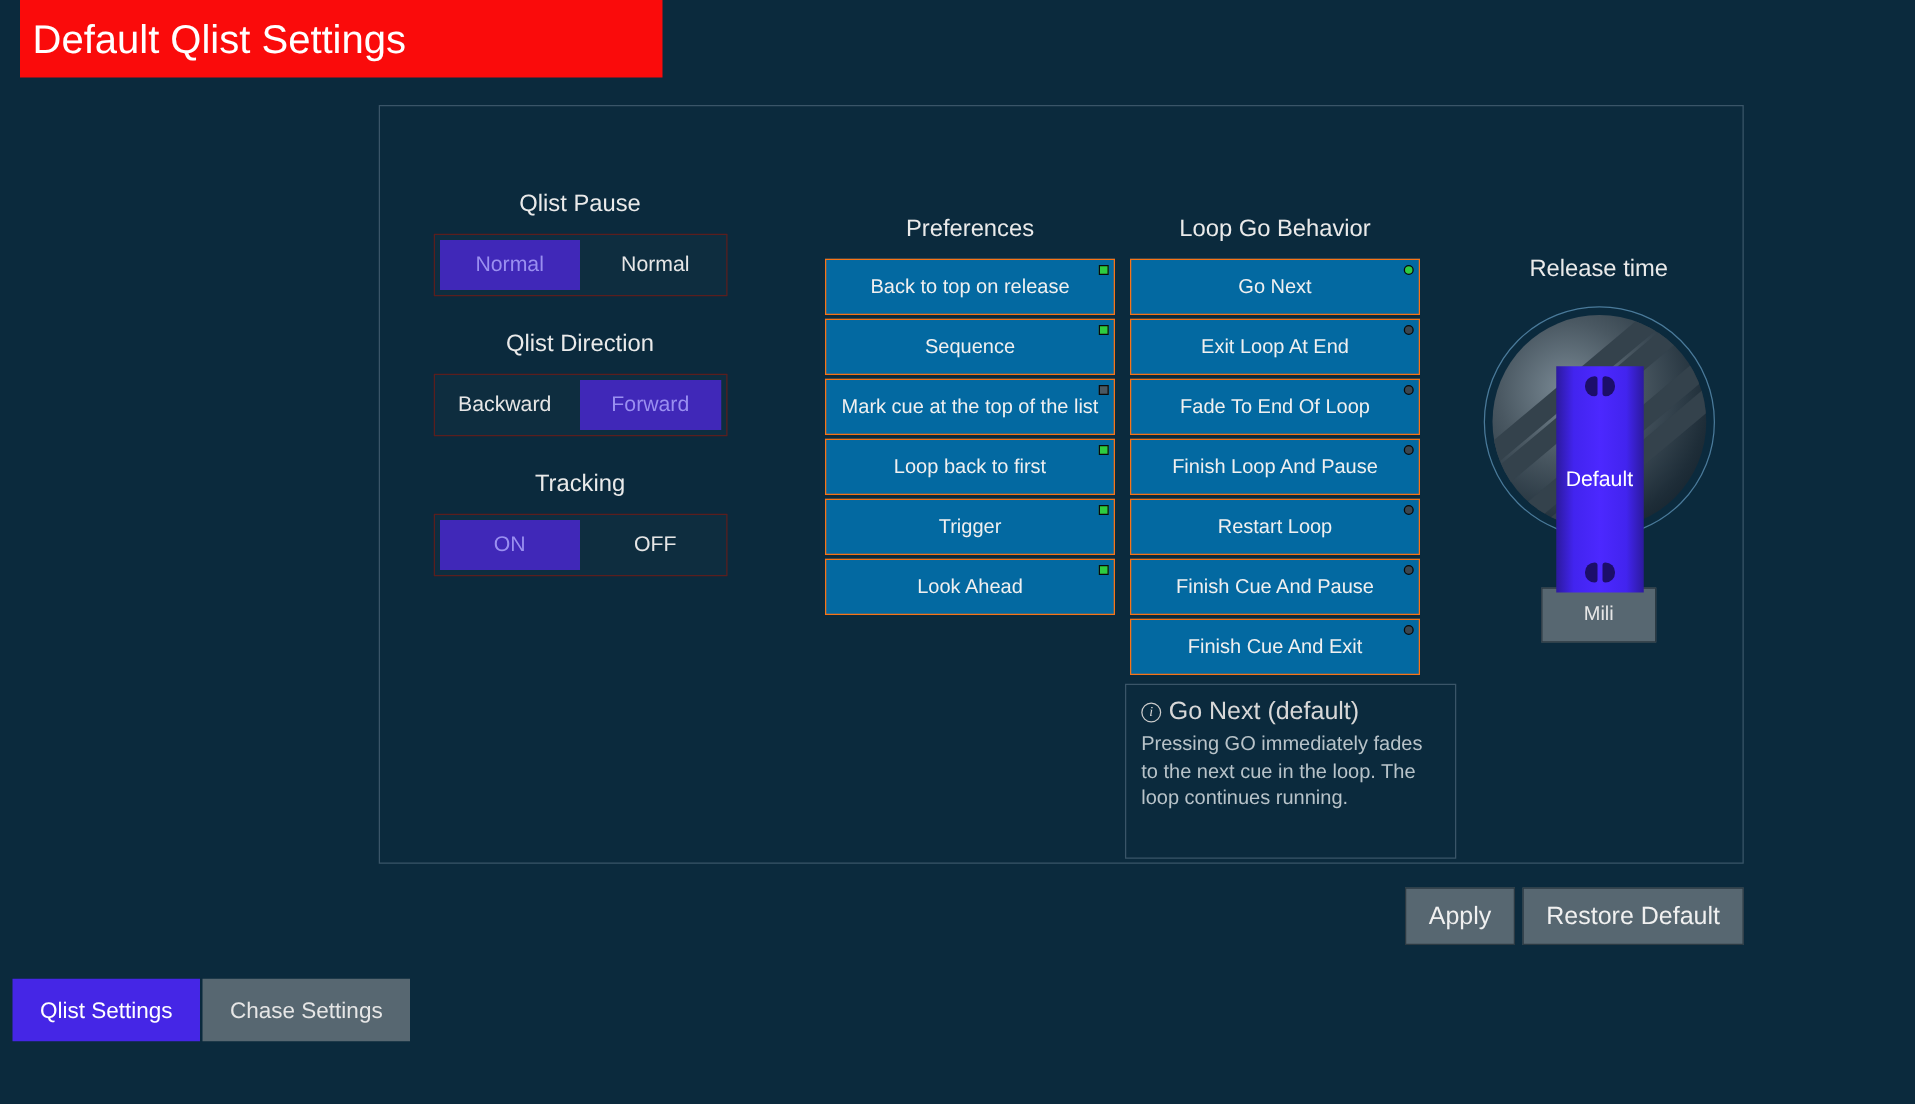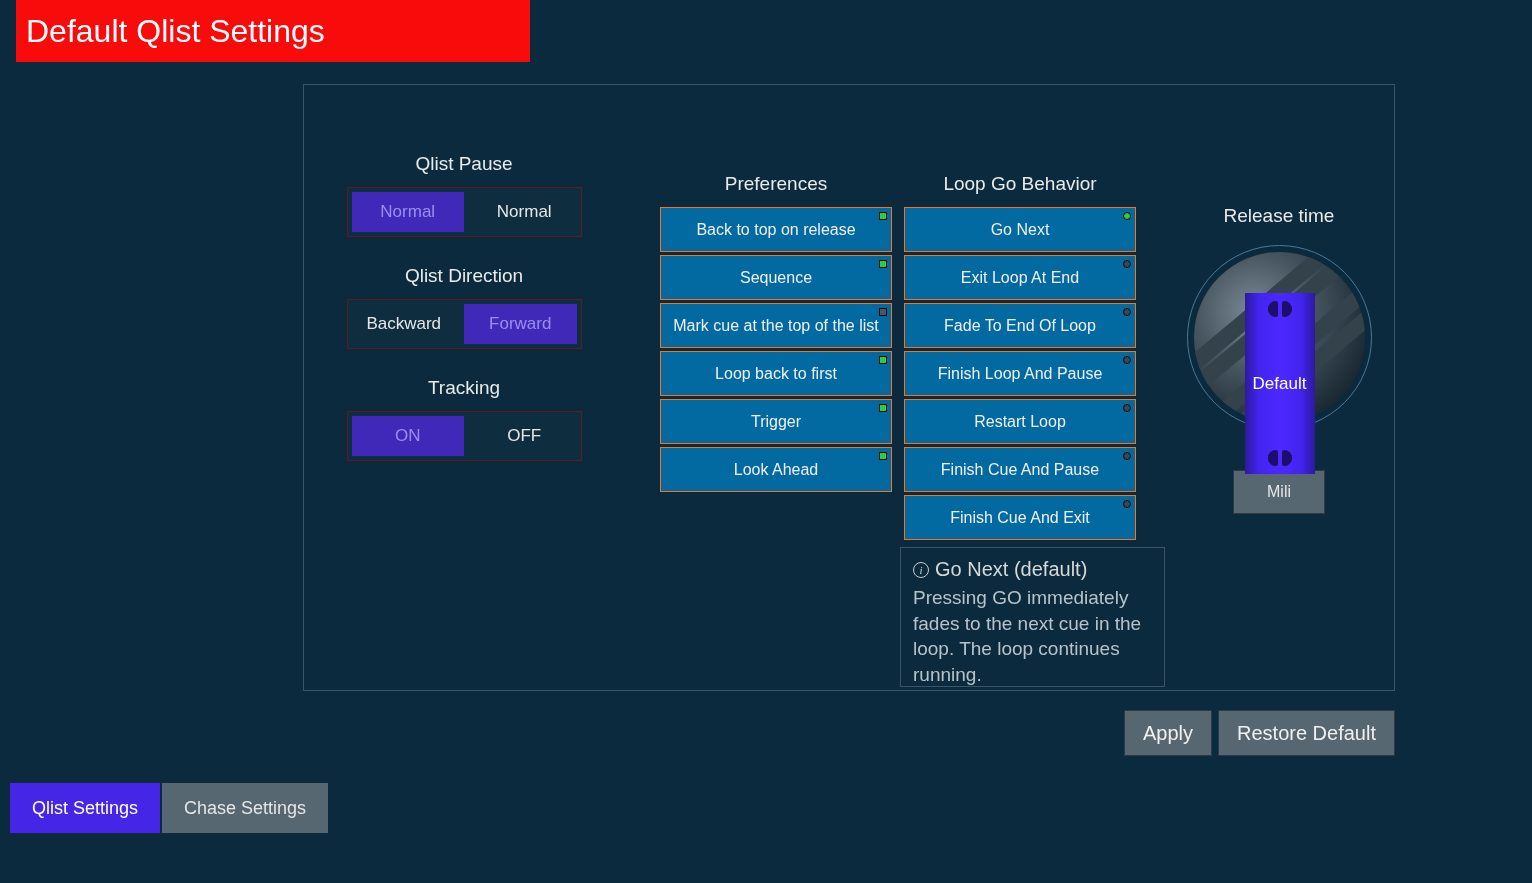--- a/index.html
+++ b/index.html
@@ -131,21 +131,21 @@
     display: inline-flex;
     width: 16px; height: 16px;
     border: 1.5px solid #ccc;
     border-radius: 50%;
     align-items: center; justify-content: center;
     font-size: 11px;
     font-style: italic;
     font-family: serif;
   }
   .info-body {
-    font-size: 19px;
+    font-size: 16px;
     color: #b8c3c9;
     line-height: 1.35;
   }
 
   .release-label {
     font-size: 19px;
     margin-bottom: 18px;
   }
   .dial {
     width: 185px;

